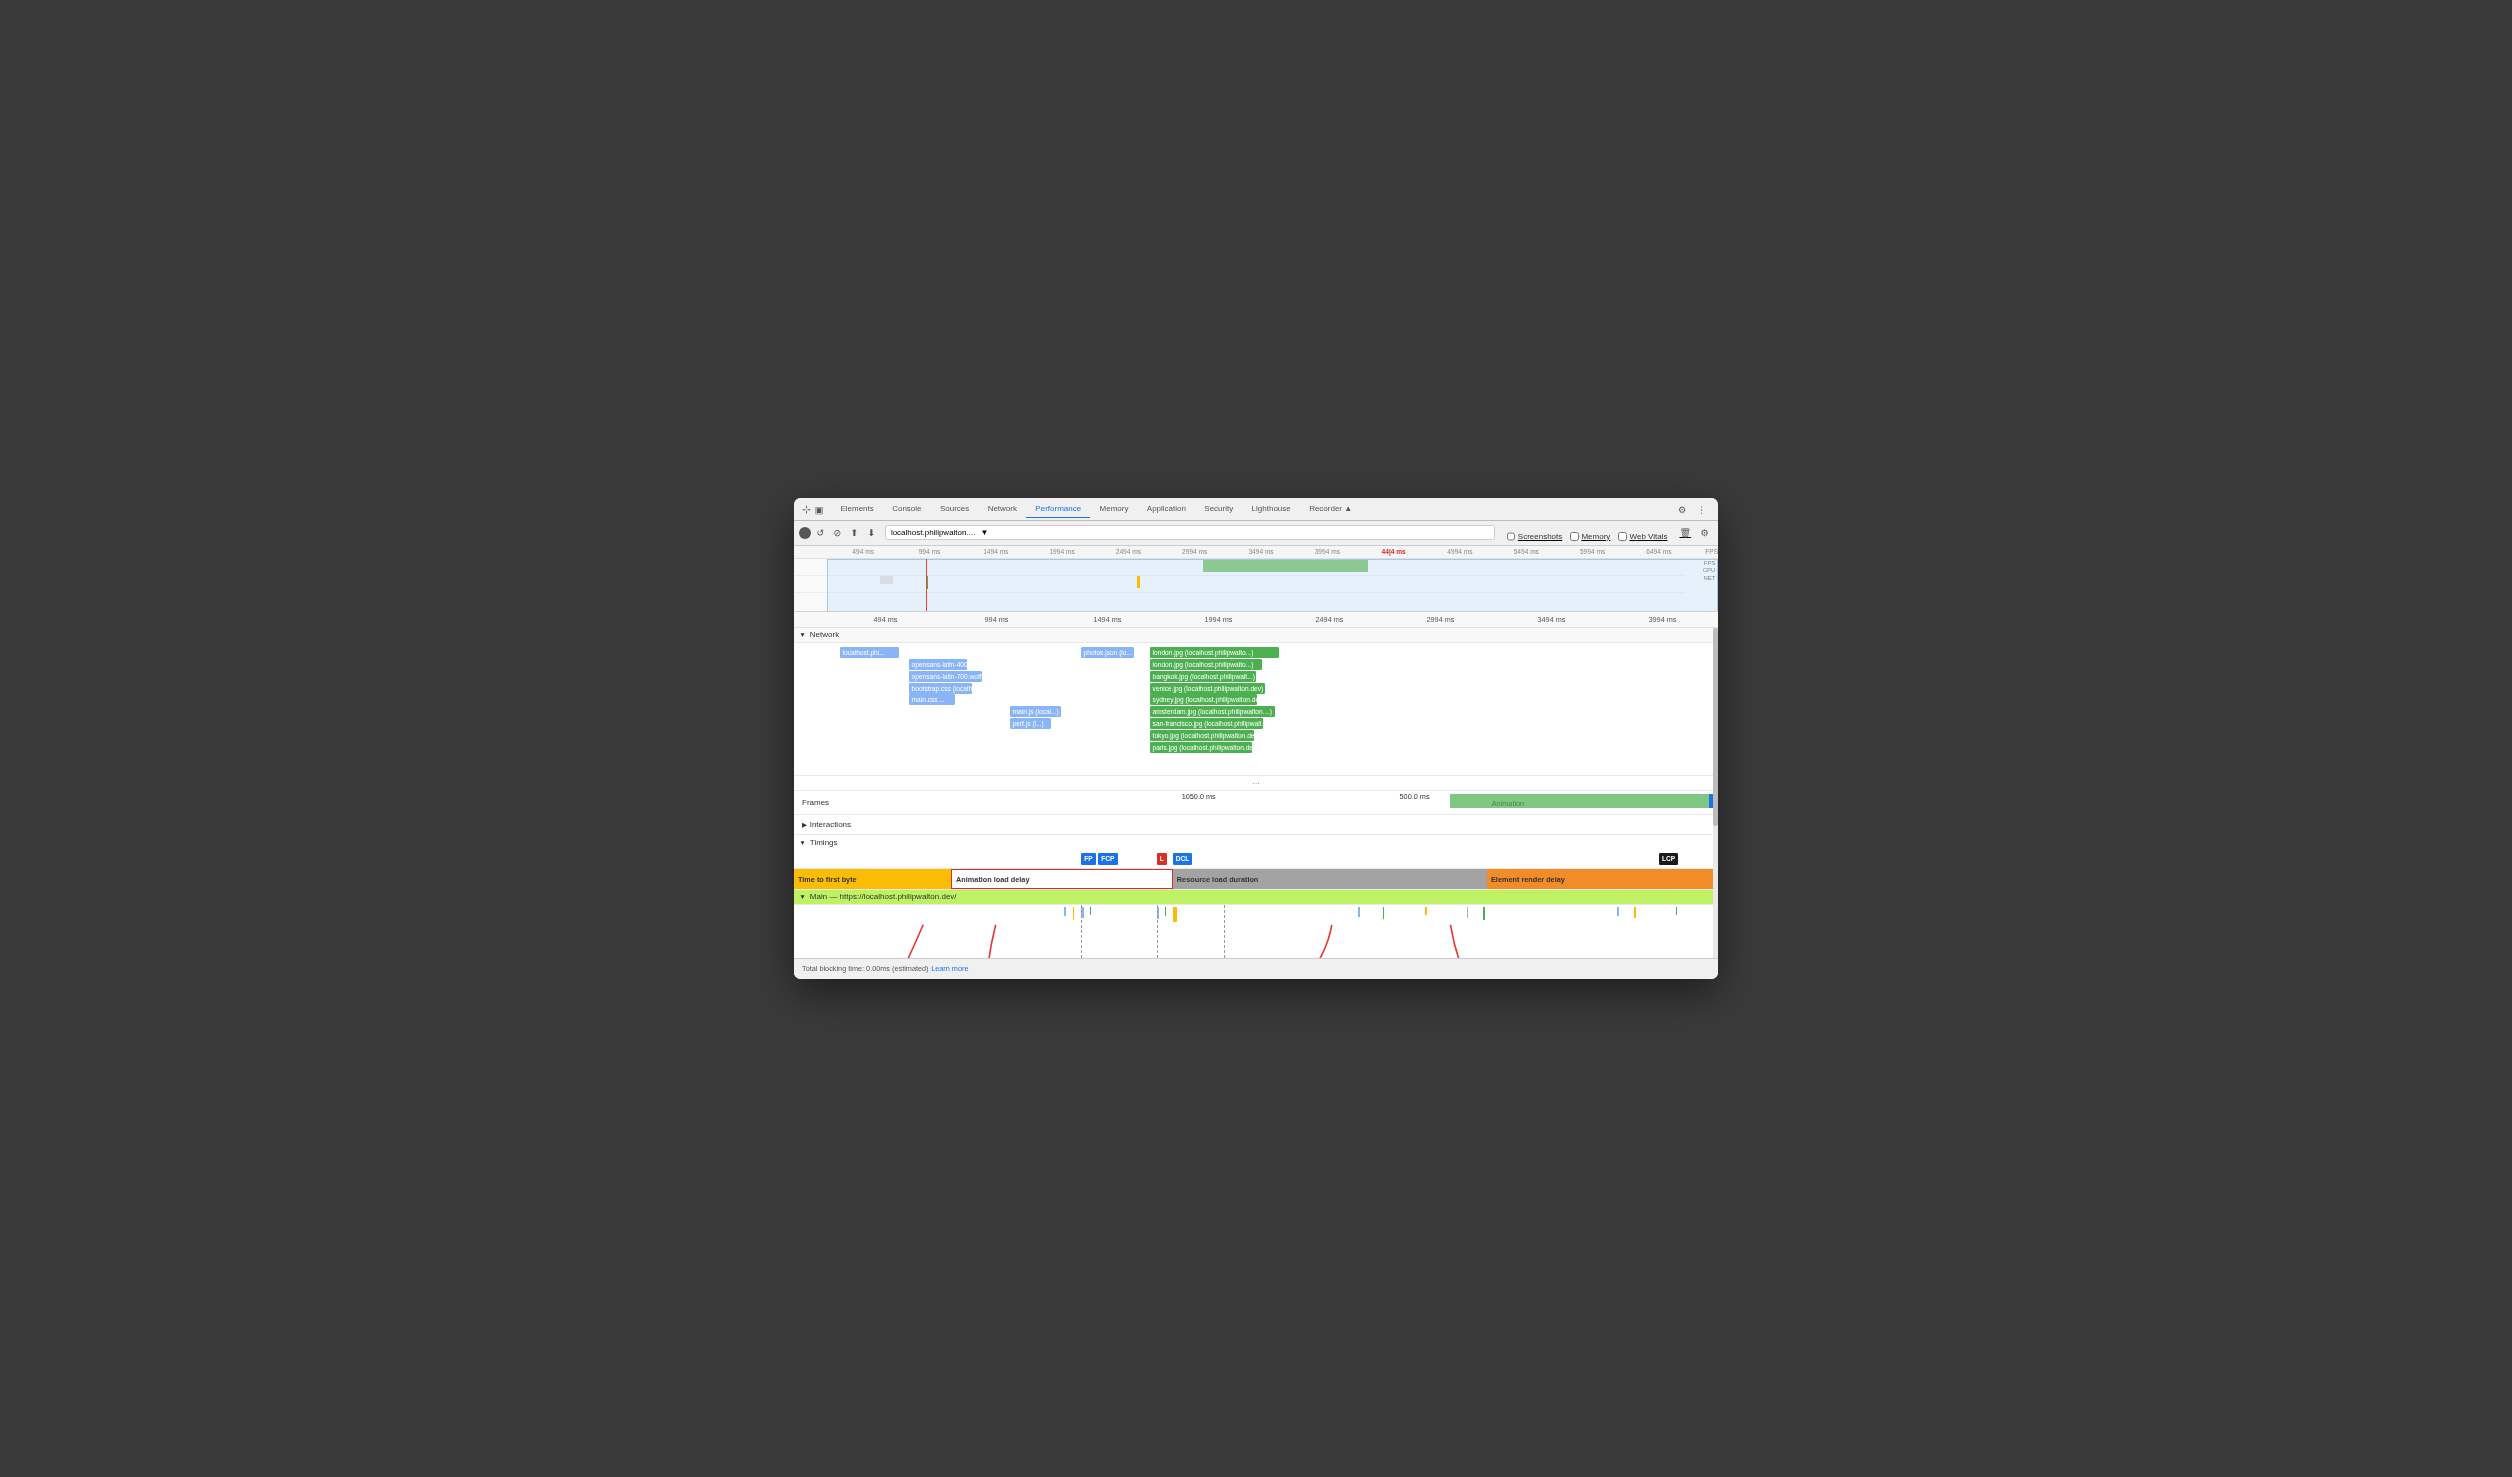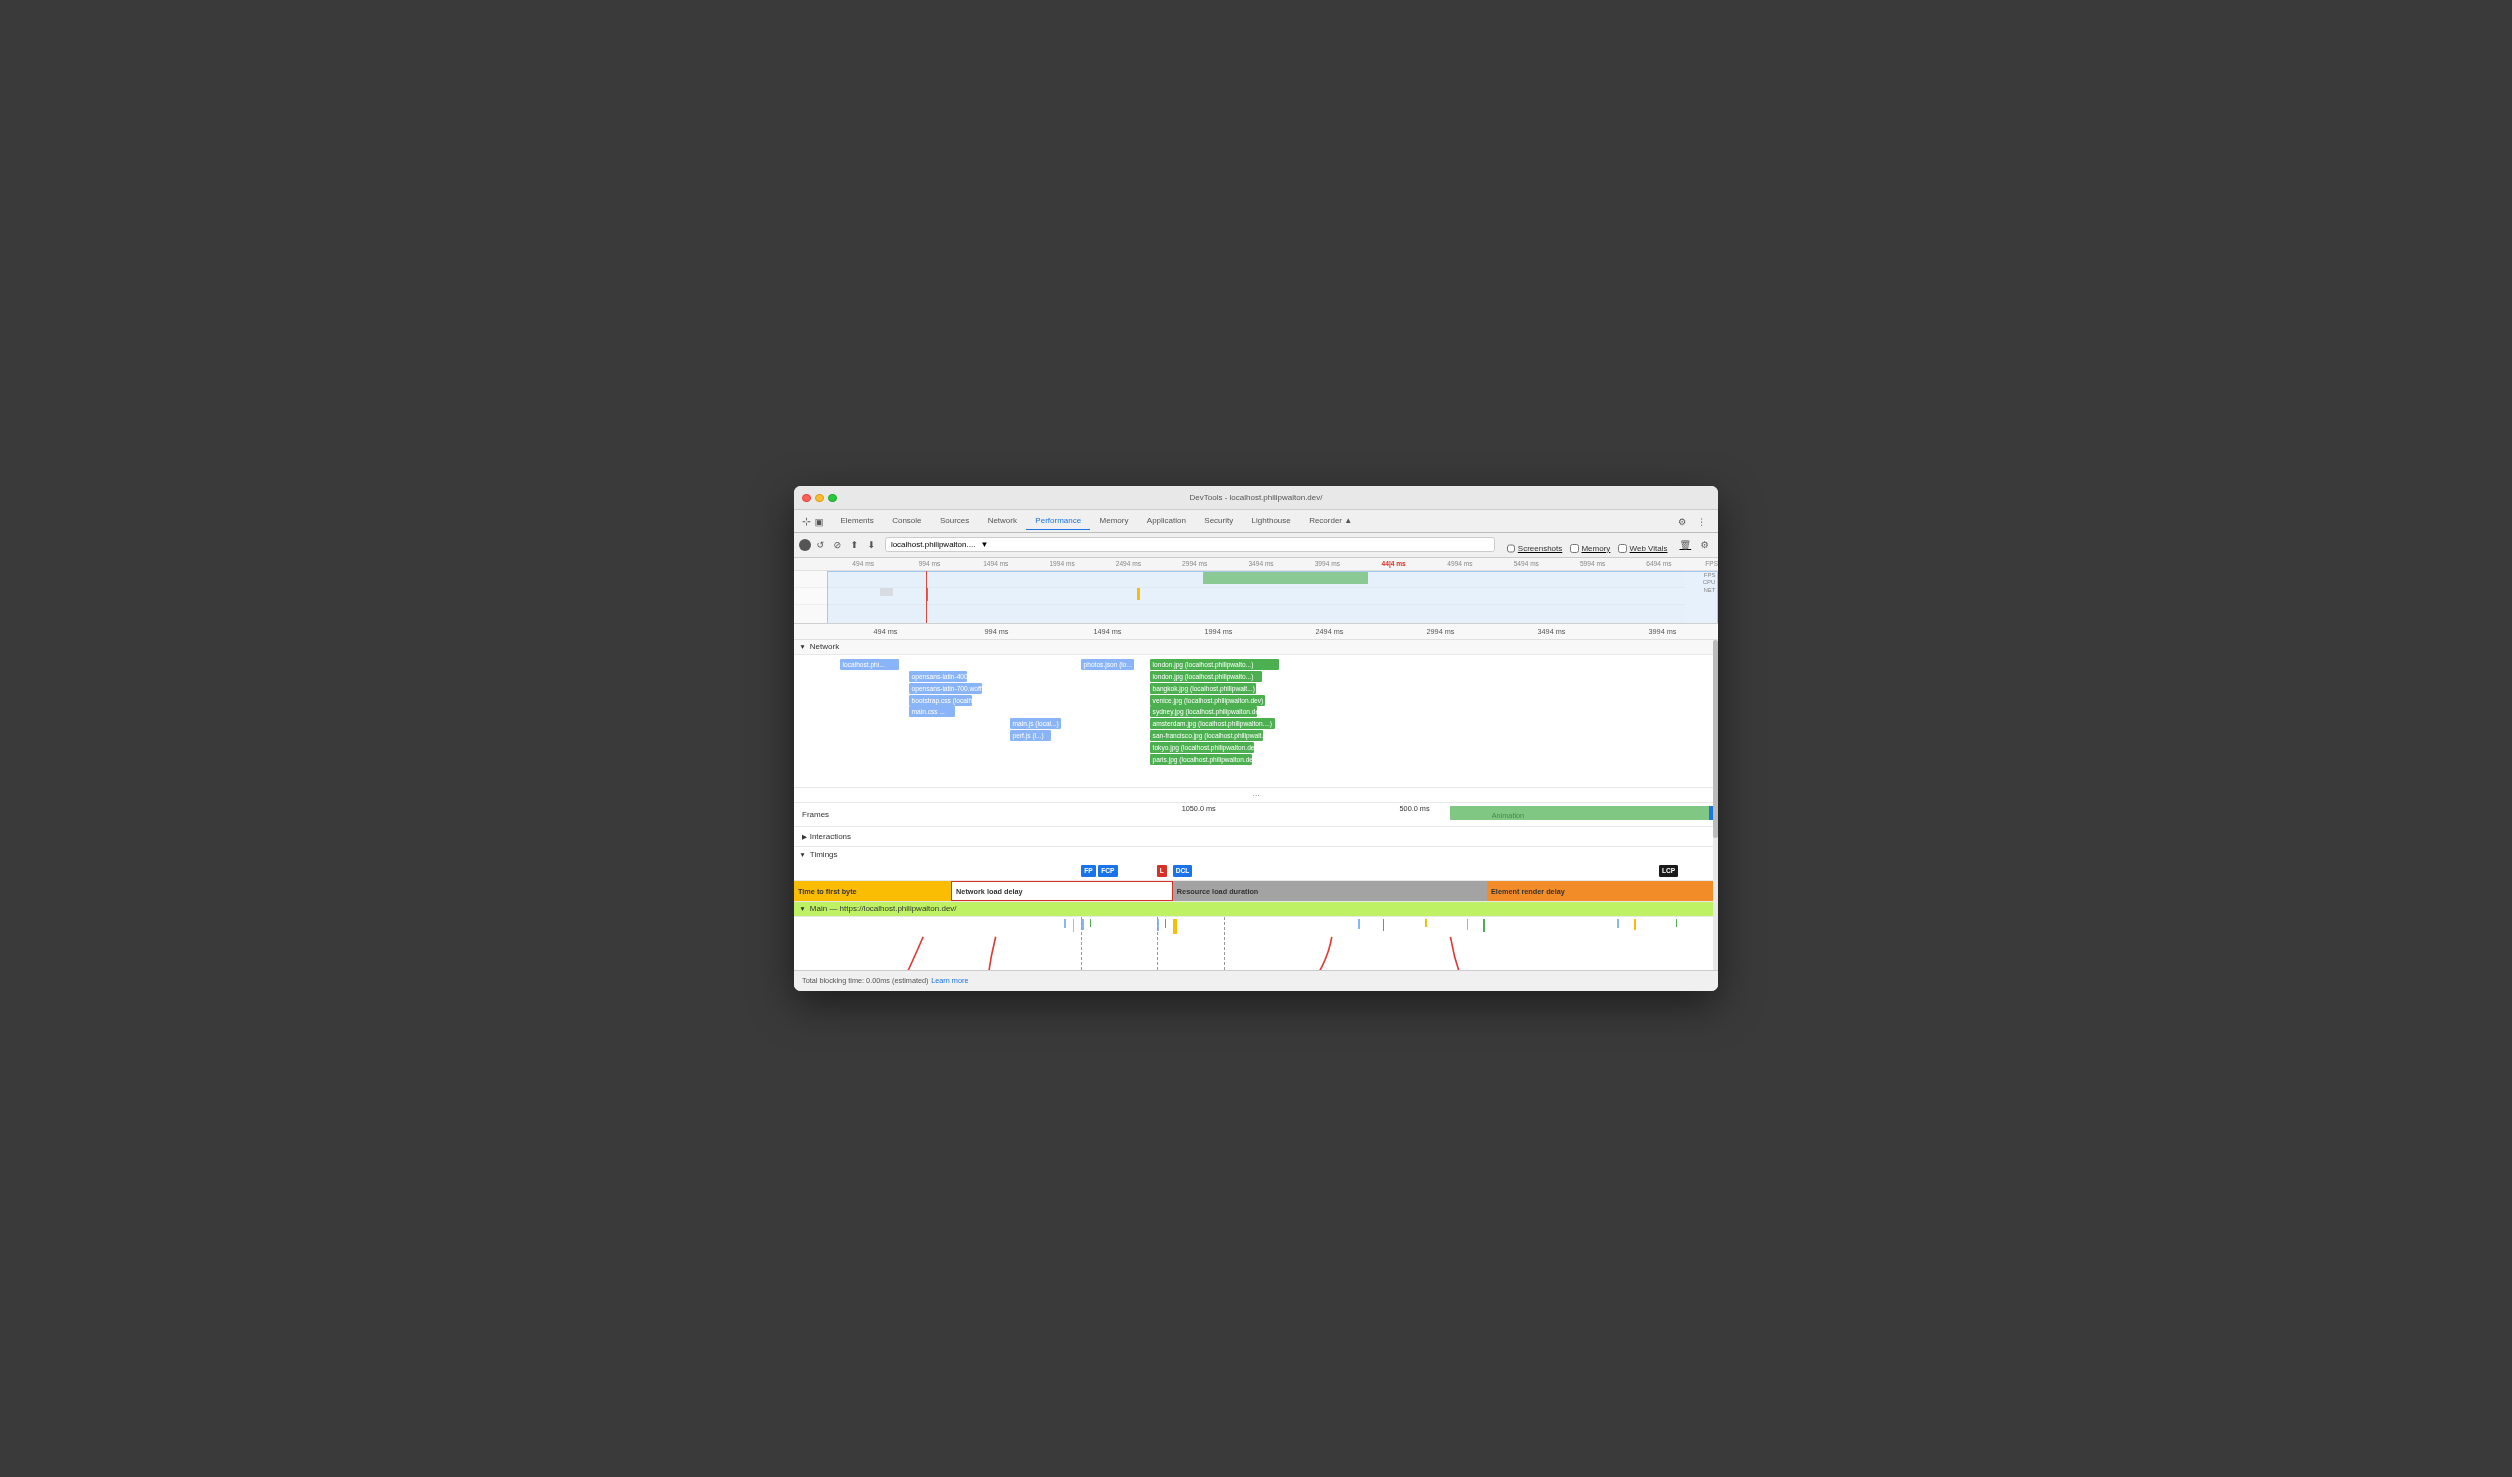--- a/index.html
+++ b/index.html
@@ -370,28 +370,20 @@
       background: #bbb;
       border-radius: 2.6px;
       position: absolute;
     }
   </style>
 </head>
 <body>
 
 <div class="window">
 
-  <div class="title-bar">
-    <div class="traffic-lights">
-      <div class="traffic-light tl-red"></div>
-      <div class="traffic-light tl-yellow"></div>
-      <div class="traffic-light tl-green"></div>
-    </div>
-    <span class="title-bar-title">DevTools - localhost.philipwalton.dev/</span>
-  </div>
 
   <div class="tab-bar">
     <div style="display:flex;align-items:center;padding:0 2.6px;gap:1.3px;margin-right:5.3px;">
       <span style="font-size:10.6px;color:#555;cursor:pointer;">⊹</span>
       <span style="font-size:9.2px;color:#555;cursor:pointer;margin-left:2.6px;">▣</span>
     </div>
     <div class="tab">Elements</div>
     <div class="tab">Console</div>
     <div class="tab">Sources</div>
     <div class="tab">Network</div>
@@ -595,21 +587,21 @@
     </div>
 
     <div class="lcp-row" style="height:21px;position:relative;overflow:hidden;">
       <div style="position:absolute;left:0;right:0;top:0;bottom:0;display:flex;">
 
         <div style="width:17%;height:100%;background:#fbbc04;display:flex;align-items:center;padding-left:4px;flex-shrink:0;">
           <span style="font-size:7.3px;font-weight:600;color:#333;">Time to first byte</span>
         </div>
 
         <div style="width:24%;height:100%;background:#fff;border:1.3px solid #d93025;display:flex;align-items:center;padding-left:4px;flex-shrink:0;">
-          <span style="font-size:7.3px;font-weight:600;color:#333;">Network load delay</span>
+          <span style="font-size:7.3px;font-weight:600;color:#333;">Animation load delay</span>
         </div>
 
         <div style="width:34%;height:100%;background:#a3a3a3;display:flex;align-items:center;padding-left:4px;flex-shrink:0;">
           <span style="font-size:7.3px;font-weight:600;color:#333;">Resource load duration</span>
         </div>
 
         <div style="flex:1;height:100%;background:#f28c28;display:flex;align-items:center;padding-left:4px;">
           <span style="font-size:7.3px;font-weight:600;color:#333;">Element render delay</span>
         </div>
       </div>

